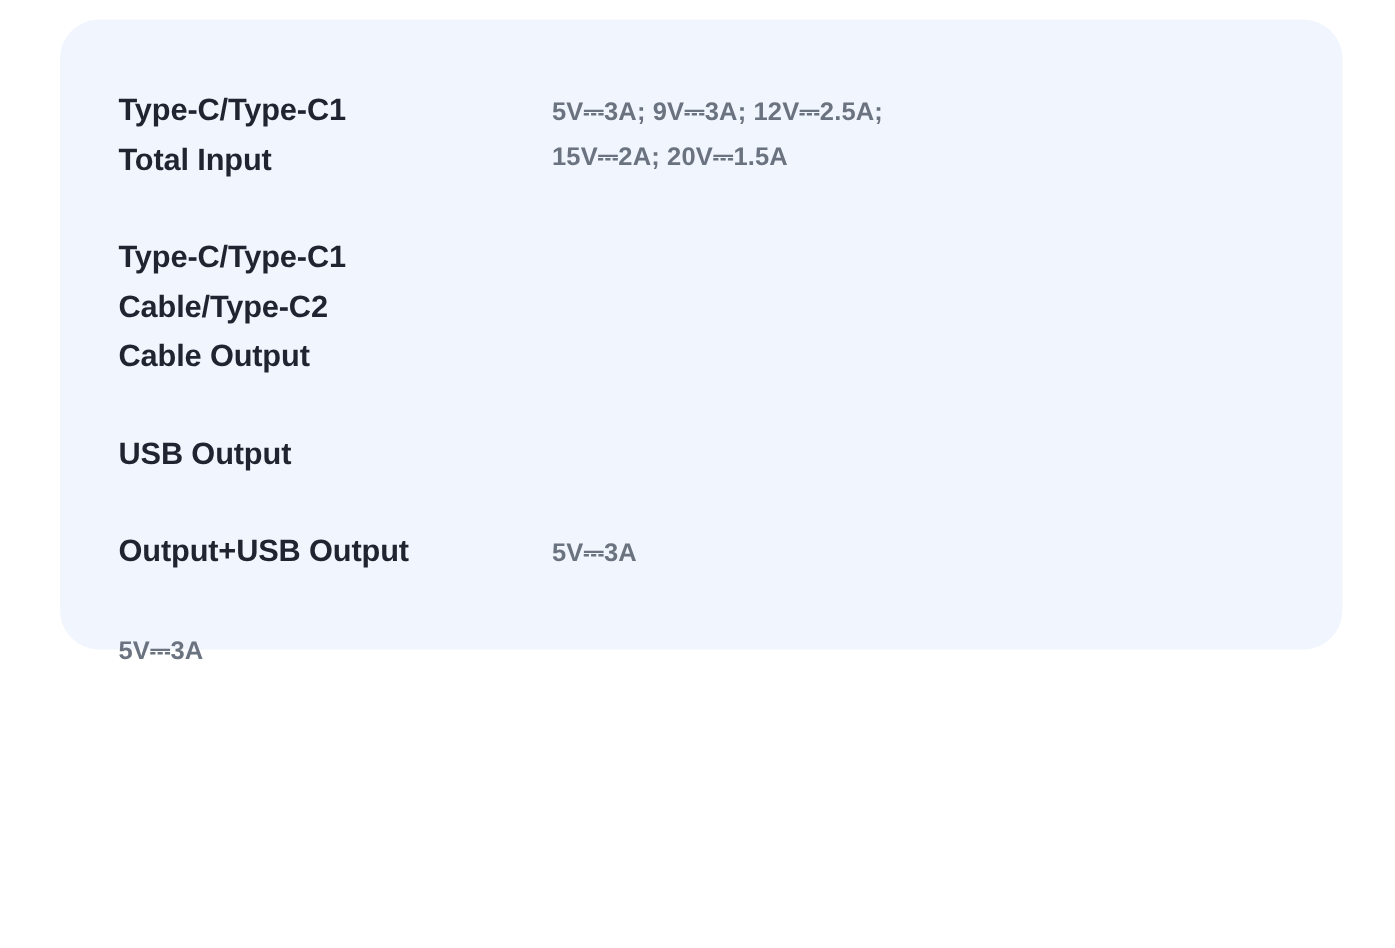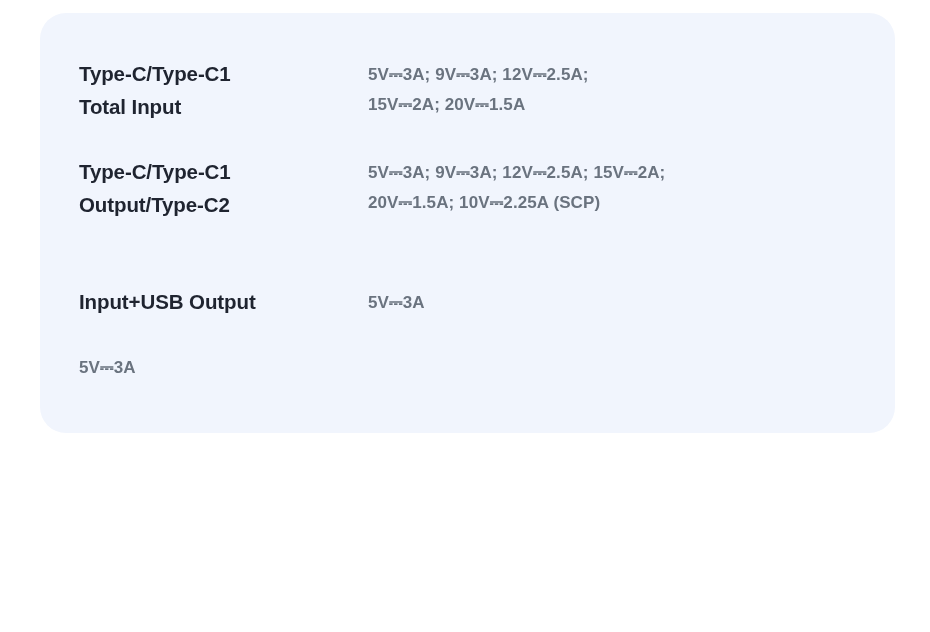--- a/index.html
+++ b/index.html
@@ -86,32 +86,34 @@
           <span class="line">Type-C/Type-C1</span>
           <span class="line">Total Input</span>
         </div>
         <div class="spec-value">5V⎓3A; 9V⎓3A; 12V⎓2.5A;
 15V⎓2A; 20V⎓1.5A</div>
       </div>
 
       <div class="spec-row">
         <div class="spec-label">
           <span class="line">Type-C/Type-C1</span>
-          <span class="line">Output/Type-C2</span>
+          <span class="line">Cable/Type-C2</span>
+          <span class="line">Cable Output</span>
         </div>
-        <div class="spec-value">5V⎓3A; 9V⎓3A; 12V⎓2.5A; 15V⎓2A;
-20V⎓1.5A; 10V⎓2.25A (SCP)</div>
-      </div>
-
-      <div class="spec-row">
       </div>
 
       <div class="spec-row">
         <div class="spec-label">
-          <span class="line">Input+USB Output</span>
+          <span class="line">USB Output</span>
+        </div>
+      </div>
+
+      <div class="spec-row">
+        <div class="spec-label">
+          <span class="line">Output+USB Output</span>
         </div>
         <div class="spec-value">5V⎓3A</div>
       </div>
 
       <div class="spec-row">
         <div class="spec-value">5V⎓3A</div>
       </div>
 
     </div>
   </div>

